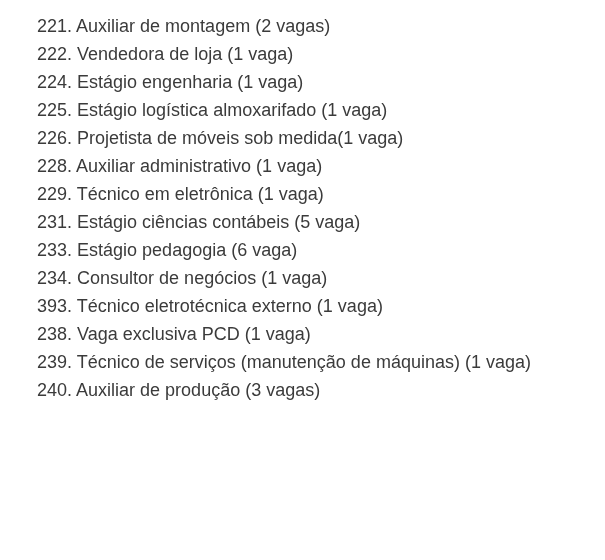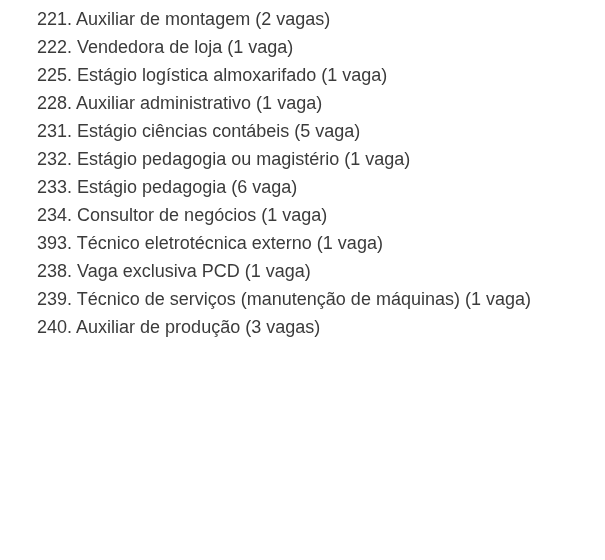--- a/index.html
+++ b/index.html
@@ -10,21 +10,21 @@
   .page {
     width: 605px;
     height: 560px;
     background: #ffffff;
     overflow: hidden;
     box-sizing: border-box;
   }
   .vacancy-list {
     list-style: none;
     margin: 0;
-    padding: 5px 10px 0 37px;
+    padding: 12px 10px 0 37px;
     font-family: "Liberation Sans", sans-serif;
     font-size: 18px;
     line-height: 28px;
     color: #3b3b3b;
   }
   .vacancy-list li {
     white-space: nowrap;
   }
   .item-number {
     display: inline;
@@ -33,24 +33,26 @@
     display: inline;
   }
 </style>
 </head>
 <body>
 
 <div class="page">
   <ul class="vacancy-list">
       <li><span class="item-number">221.</span> <span class="item-text">Auxiliar de montagem (2 vagas)</span></li>
       <li><span class="item-number">222.</span> <span class="item-text">Vendedora de loja (1 vaga)</span></li>
+      <li><span class="item-number">224.</span> <span class="item-text">Estágio engenharia (1 vaga)</span></li>
       <li><span class="item-number">225.</span> <span class="item-text">Estágio logística almoxarifado (1 vaga)</span></li>
+      <li><span class="item-number">226.</span> <span class="item-text">Projetista de móveis sob medida(1 vaga)</span></li>
       <li><span class="item-number">228.</span> <span class="item-text">Auxiliar administrativo (1 vaga)</span></li>
+      <li><span class="item-number">229.</span> <span class="item-text">Técnico em eletrônica (1 vaga)</span></li>
       <li><span class="item-number">231.</span> <span class="item-text">Estágio ciências contábeis (5 vaga)</span></li>
-      <li><span class="item-number">232.</span> <span class="item-text">Estágio pedagogia ou magistério (1 vaga)</span></li>
       <li><span class="item-number">233.</span> <span class="item-text">Estágio pedagogia (6 vaga)</span></li>
       <li><span class="item-number">234.</span> <span class="item-text">Consultor de negócios (1 vaga)</span></li>
       <li><span class="item-number">393.</span> <span class="item-text">Técnico eletrotécnica externo (1 vaga)</span></li>
       <li><span class="item-number">238.</span> <span class="item-text">Vaga exclusiva PCD (1 vaga)</span></li>
       <li><span class="item-number">239.</span> <span class="item-text">Técnico de serviços (manutenção de máquinas) (1 vaga)</span></li>
       <li><span class="item-number">240.</span> <span class="item-text">Auxiliar de produção (3 vagas)</span></li>
     </ul>
 </div>
 
 </body></html>

